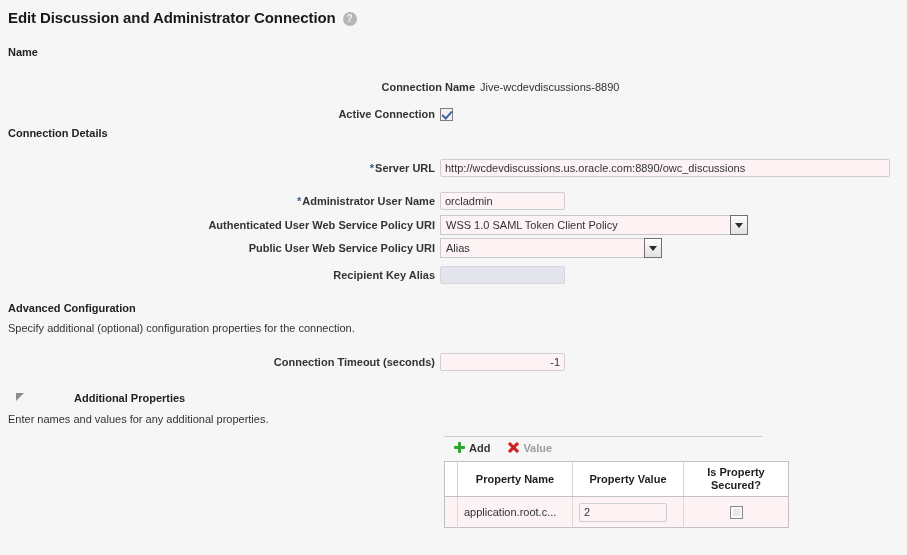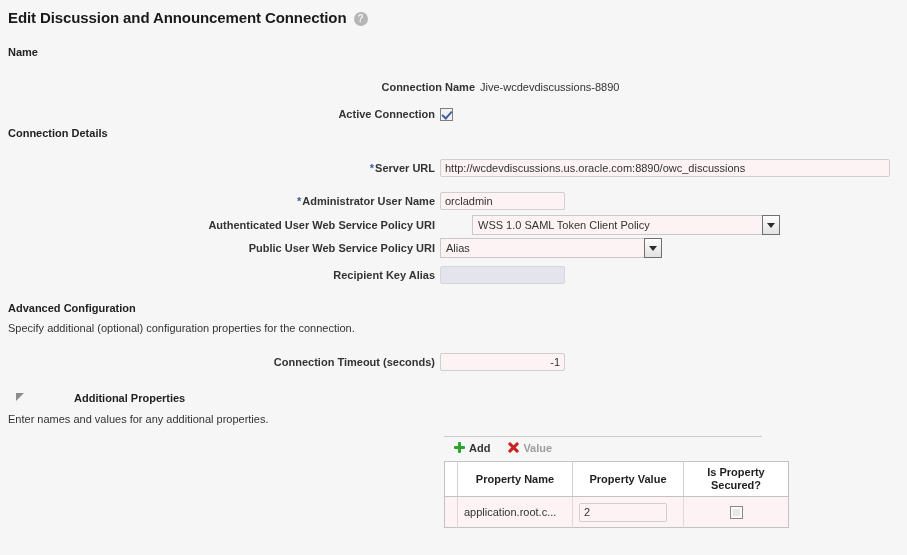--- a/index.html
+++ b/index.html
@@ -312,21 +312,21 @@
     outline: none;
   }
 
   
   .abs { position: absolute; }
 </style>
 </head>
 <body>
 
 <div class="page-title-row">
-  <span class="page-title">Edit Discussion and Announcement Connection</span>
+  <span class="page-title">Edit Discussion and Administrator Connection</span>
   <span class="help-icon">?</span>
 </div>
 
 <div class="abs section-header" style="left:0; top:46px;">Name</div>
 
 <div class="abs form-row" style="left:0; top:76px;margin-left:40px;">
   <div class="label-cell">Connection Name</div>
   <div class="value-text">Jive-wcdevdiscussions-8890</div>
 </div>
 
@@ -344,21 +344,21 @@
   <input class="txt url" type="text" value="http://wcdevdiscussions.us.oracle.com:8890/owc_discussions" style="">
 </div>
 
 <div class="abs form-row" style="left:0; top:190px;">
   <div class="label-cell">
     <span class="req-star">*</span><span>Administrator User Name</span>
   </div>
   <input class="txt admin" type="text" value="orcladmin" style="">
 </div>
 
-<div class="abs form-row" style="left:0; top:214px;gap:32px;">
+<div class="abs form-row" style="left:0; top:214px;">
   <div class="label-cell">Authenticated User Web Service Policy URI</div>
   <div class="combo">
     <div class="combo-field wide">WSS 1.0 SAML Token Client Policy</div>
     <div class="combo-btn">
         <span class="combo-arrow"></span>
       </div>
   </div>
 </div>
 
 <div class="abs form-row" style="left:0; top:237px;">

